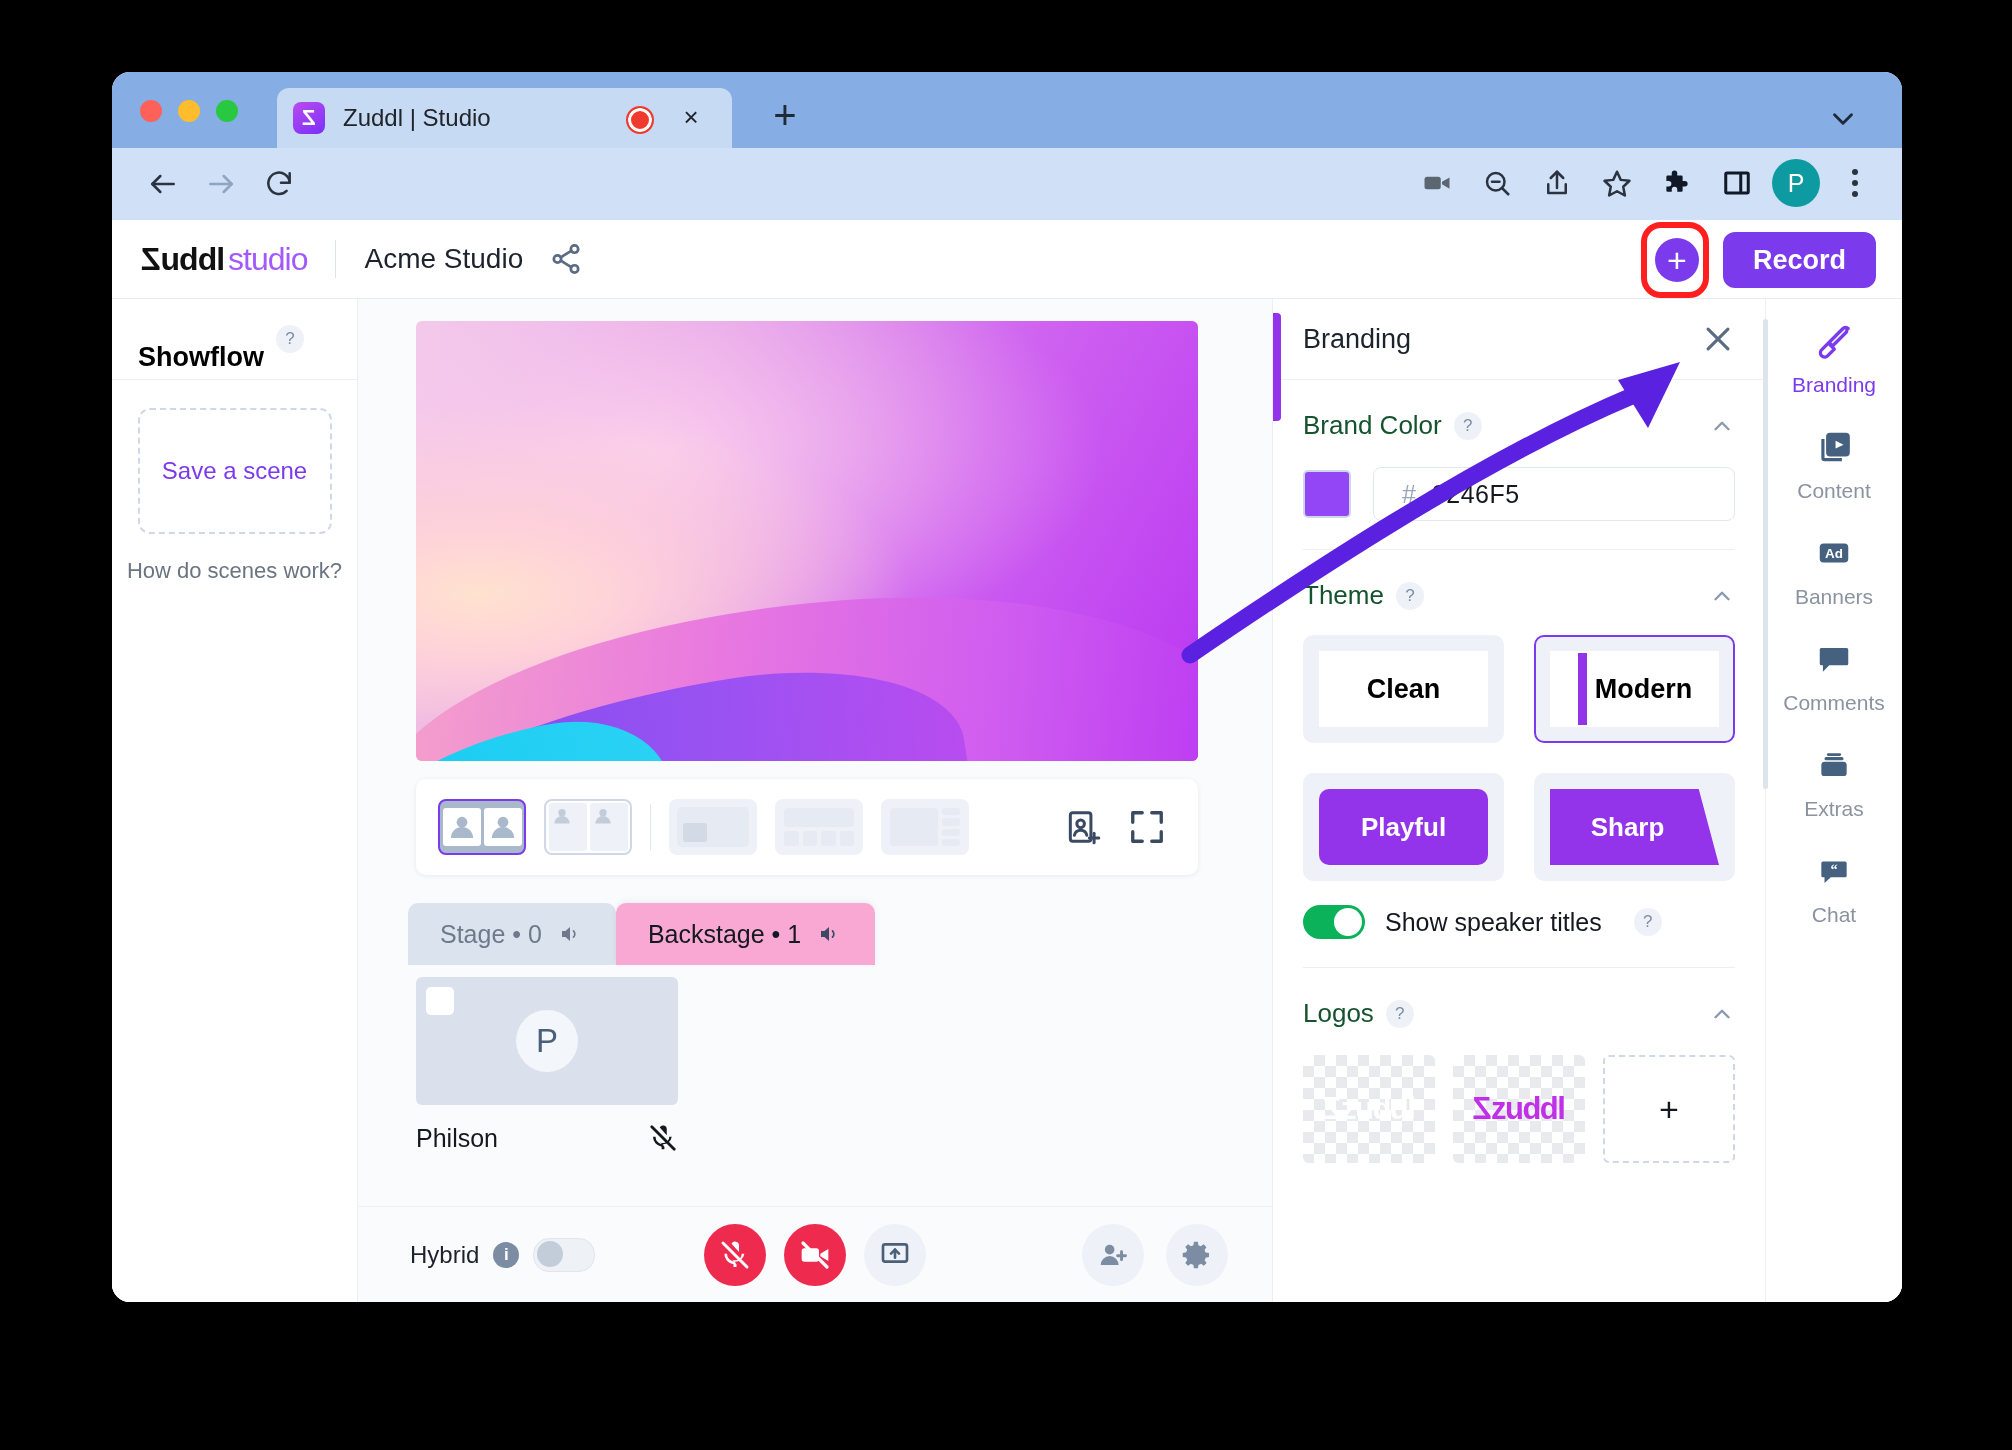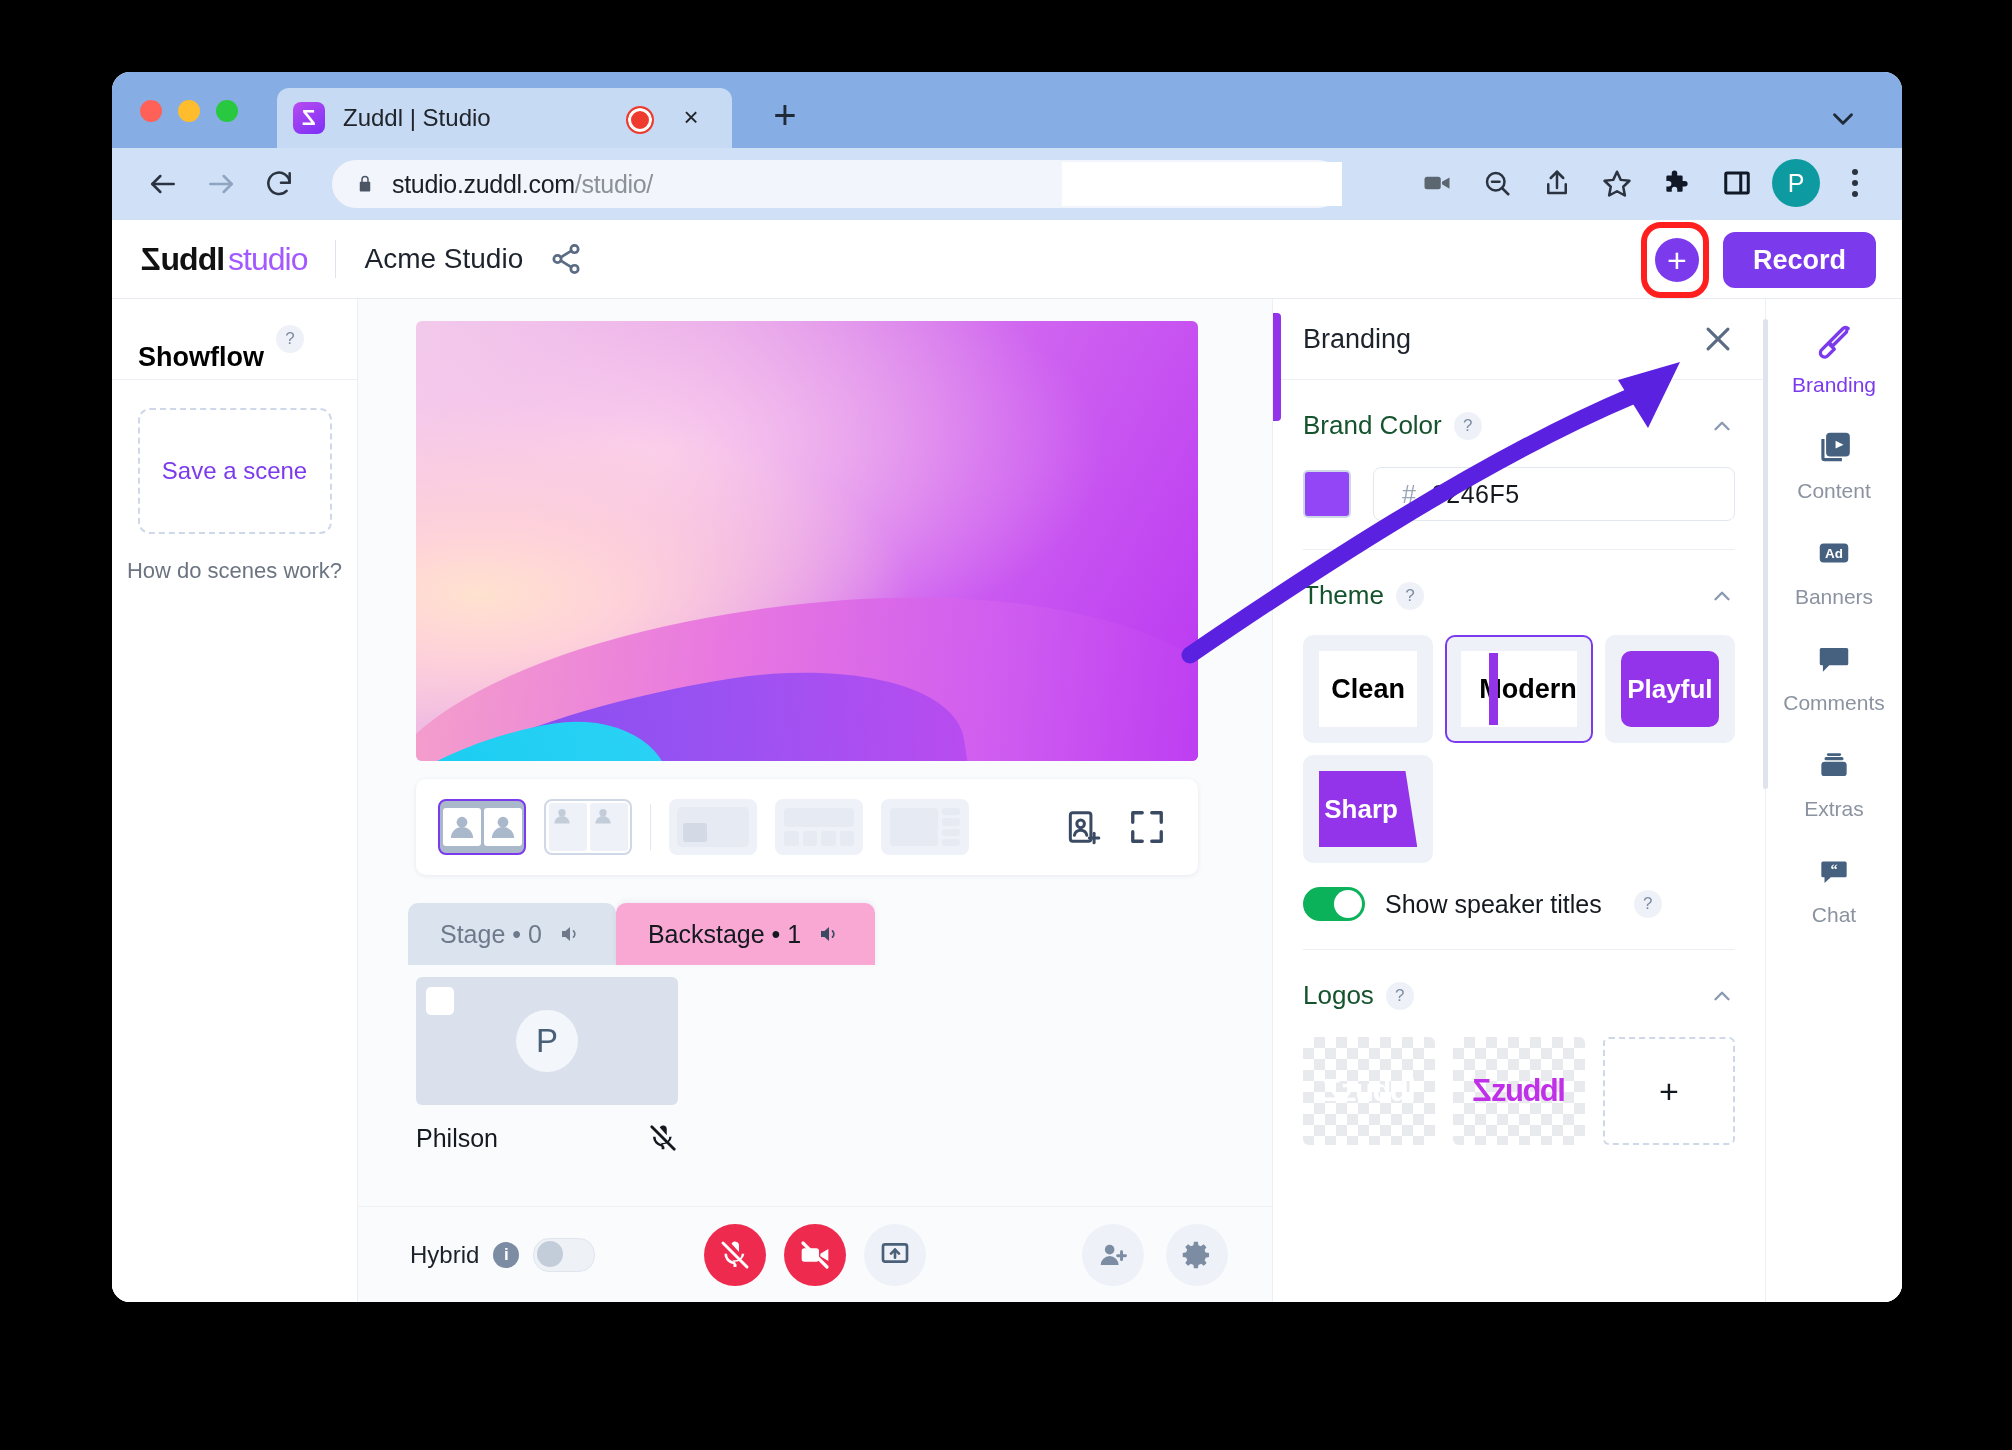--- a/index.html
+++ b/index.html
@@ -167,21 +167,21 @@
   .sect-head{display:flex;align-items:center;}
   .sect-title{font-size:26px;color:#14532d;font-weight:500;}
   .chev{margin-left:auto;width:26px;height:26px;color:#8b9ab0;}
   .colorrow{display:flex;align-items:center;gap:22px;margin-top:26px;}
   .swatch{width:48px;height:48px;border-radius:5px;background:#9246f5;border:2px solid #cfd8e6;box-sizing:border-box;}
   .hexbox{flex:1;height:54px;border:1px solid #e3e8f0;border-radius:8px;display:flex;align-items:center;gap:16px;padding:0 28px;box-sizing:border-box;}
   .hash{color:#9aa6b7;font-size:25px;}
   .hexval{color:#14181f;font-size:25px;letter-spacing:.5px;}
   .divider{height:1px;background:#eceff4;margin:28px 30px 0;}
 
-  .themegrid{display:grid;grid-template-columns:1fr 1fr 1fr;gap:12px;margin-top:24px;}
+  .themegrid{display:grid;grid-template-columns:1fr 1fr;gap:30px;margin-top:24px;}
   .thcard{height:108px;background:#eef2f8;border-radius:10px;border:2.5px solid transparent;
           display:flex;align-items:center;justify-content:center;box-sizing:border-box;padding:14px;}
   .thcard.sel{border-color:#7c3aed;}
   .th-inner{width:100%;height:100%;display:flex;align-items:center;justify-content:center;position:relative;}
   .th-clean{background:#fff;}
   .th-clean span{font-size:27px;font-weight:700;color:#000;}
   .th-modern{background:#fff;}
   .th-modern .bar{position:absolute;left:10px;top:2px;bottom:2px;width:9px;background:#9333ea;}
   .th-modern span{font-size:27px;font-weight:700;color:#000;margin-left:18px;}
   .th-playful{background:#9333ea;border-radius:10px;}
@@ -259,29 +259,20 @@
             <polyline points="14 6 20 12 14 18"></polyline>
           </svg>
     </div>
     <div class="navbtn">
       <svg viewBox="0 0 24 24" width="32" height="32" fill="none" stroke="#2b3340" stroke-width="1.9" stroke-linecap="round" stroke-linejoin="round">
             <path d="M20 11a8 8 0 10-2.3 6.1"></path>
             <polyline points="20 4 20 11 13.5 11"></polyline>
           </svg>
     </div>
 
-    <div class="omnibox">
-      <span class="lock">
-        <svg viewBox="0 0 24 24" width="18" height="22" fill="#4b5563">
-              <path d="M12 1a5 5 0 00-5 5v3H6a1 1 0 00-1 1v11a1 1 0 001 1h12a1 1 0 001-1V10a1 1 0 00-1-1h-1V6a5 5 0 00-5-5zm0 2a3 3 0 013 3v3H9V6a3 3 0 013-3z"></path>
-            </svg>
-      </span>
-      <span class="url"><span>studio.zuddl.com</span><span class="dim">/studio/</span></span>
-      <span class="url-mask"></span>
-    </div>
 
     <div class="tb-right">
       <span class="tbicon">
         <svg viewBox="0 0 24 24" width="30" height="30" fill="#5c6670">
               <rect x="2" y="7" width="13" height="10" rx="2"></rect>
               <path d="M16 11l6-3.5v9L16 13z"></path>
             </svg>
       </span>
       <span class="tbicon">
         <svg viewBox="0 0 24 24" width="30" height="30" fill="none" stroke="#2b3340" stroke-width="2" stroke-linecap="round">

